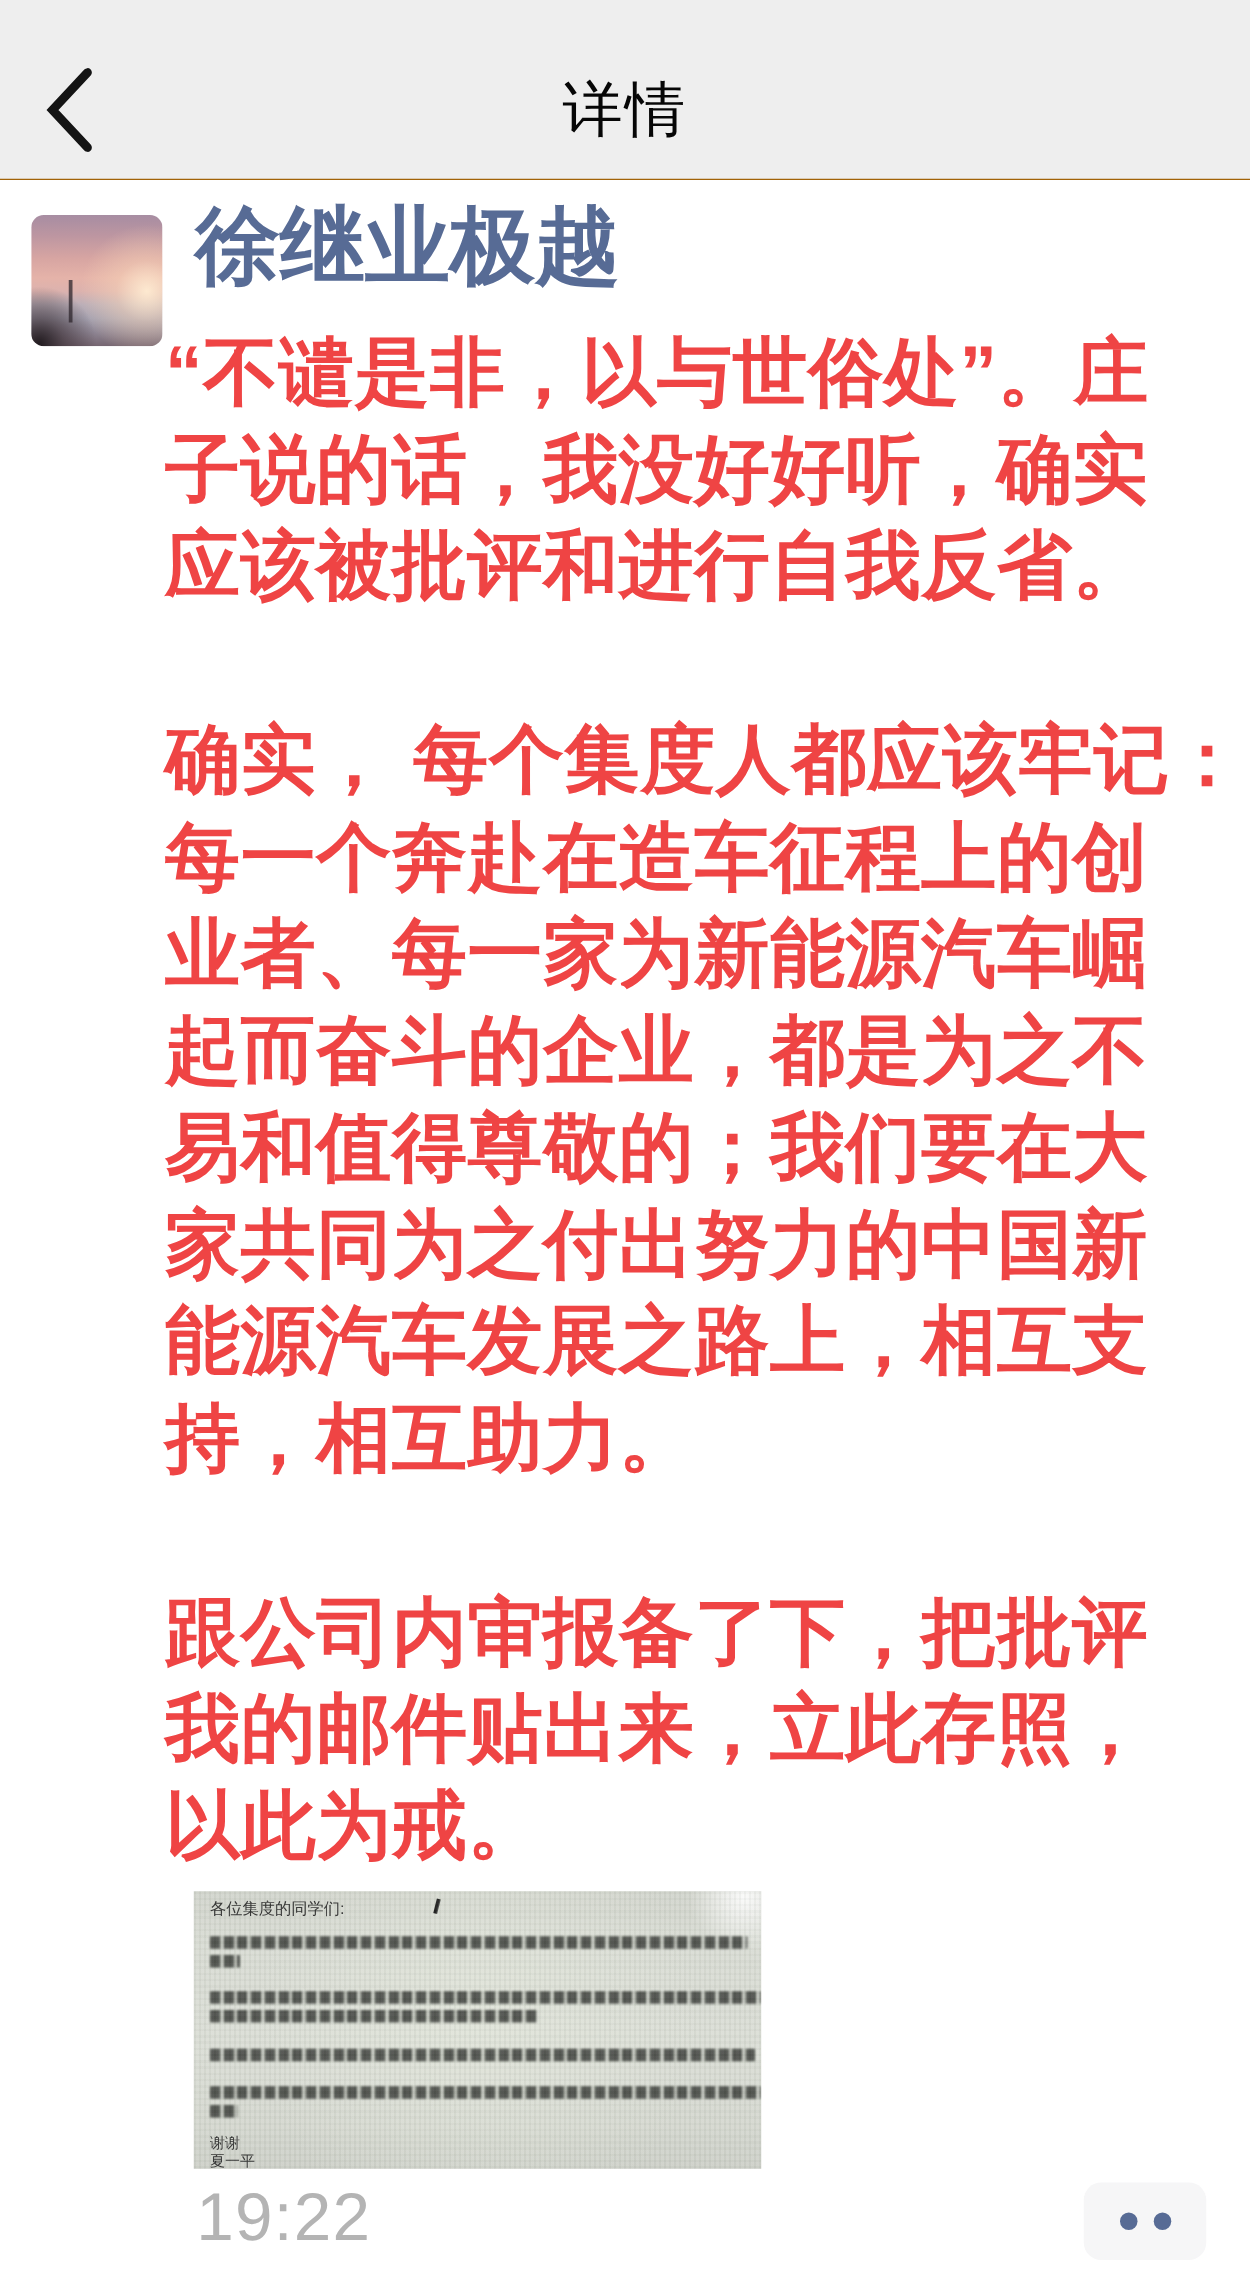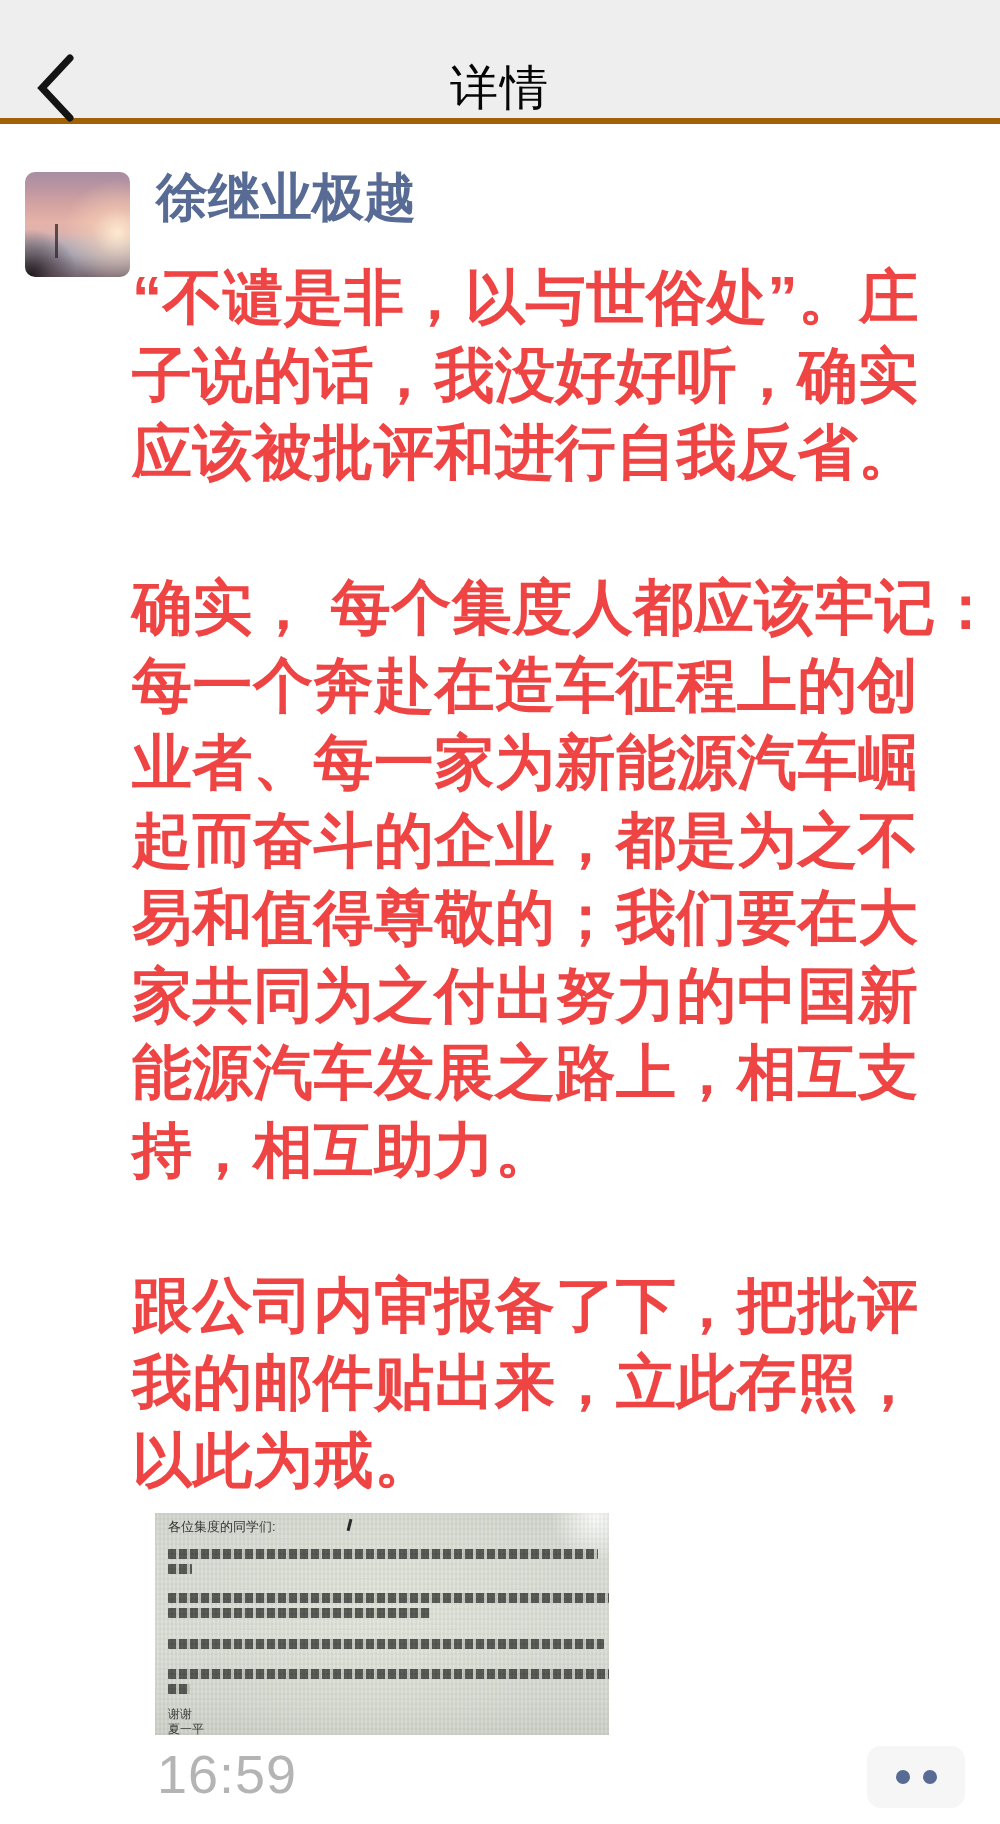--- a/index.html
+++ b/index.html
@@ -7,23 +7,23 @@
   body {
     width: 1000px; height: 1824px;
     position: relative;
     overflow: hidden;
     font-family: "Liberation Sans", sans-serif;
   }
 
   
   .navbar {
     position: absolute; left: 0; top: 0;
-    width: 1000px; height: 124px;
+    width: 1000px; height: 144px;
     background: #eeeeee;
-    border-bottom: 6px solid #a16207;
+    border-bottom: 1px solid #a16207;
   }
   .back-btn {
     position: absolute; left: 32px; top: 50px;
     width: 48px; height: 76px;
     cursor: pointer;
   }
   .nav-title {
     position: absolute; left: 0; top: 56px;
     width: 100%;
     text-align: center;
@@ -43,21 +43,21 @@
       radial-gradient(circle at 6% 98%, rgba(30,24,28,0.95) 0%, rgba(58,46,52,0.6) 14%, rgba(58,46,52,0) 32%),
       linear-gradient(180deg, #a78da2 0%, #bd96a1 16%, #d7a5a2 33%, #e5b3a9 48%, #dcb2ae 58%, #bcafb8 68%, #a6a2b0 79%, #8f8694 89%, #756570 100%);
   }
   .avatar-antenna {
     position: absolute; left: 30px; top: 52px;
     width: 3px; height: 34px;
     background: rgba(45,38,44,0.75);
   }
   .author-name {
     position: absolute; left: 156px; top: 166px;
-    font-size: 52px; font-weight: 700;
+    font-size: 68px; font-weight: 700;
     color: #576b95;
     line-height: 62px;
   }
 
   
   .post-text {
     position: absolute; left: 132px; top: 259px;
     width: 868px;
     font-size: 60px; line-height: 77.5px;
     font-weight: 600;
@@ -178,17 +178,17 @@
       <div class="email-line" style="top: 80px; width: 441px;"></div>
       <div class="email-line" style="top: 95px; width: 262px;"></div>
       <div class="email-line" style="top: 126px; width: 436px;"></div>
       <div class="email-line" style="top: 156px; width: 441px;"></div>
       <div class="email-line" style="top: 171px; width: 22px;"></div>
     </div>
   <div class="email-sig" style="top:194px">谢谢</div>
   <div class="email-sig" style="top:209px">夏一平</div>
 </div>
 
-<div class="post-time">16:59</div>
+<div class="post-time">19:22</div>
 <div class="menu-btn">
   <span class="menu-dot"></span>
   <span class="menu-dot"></span>
 </div>
 
 </body></html>

